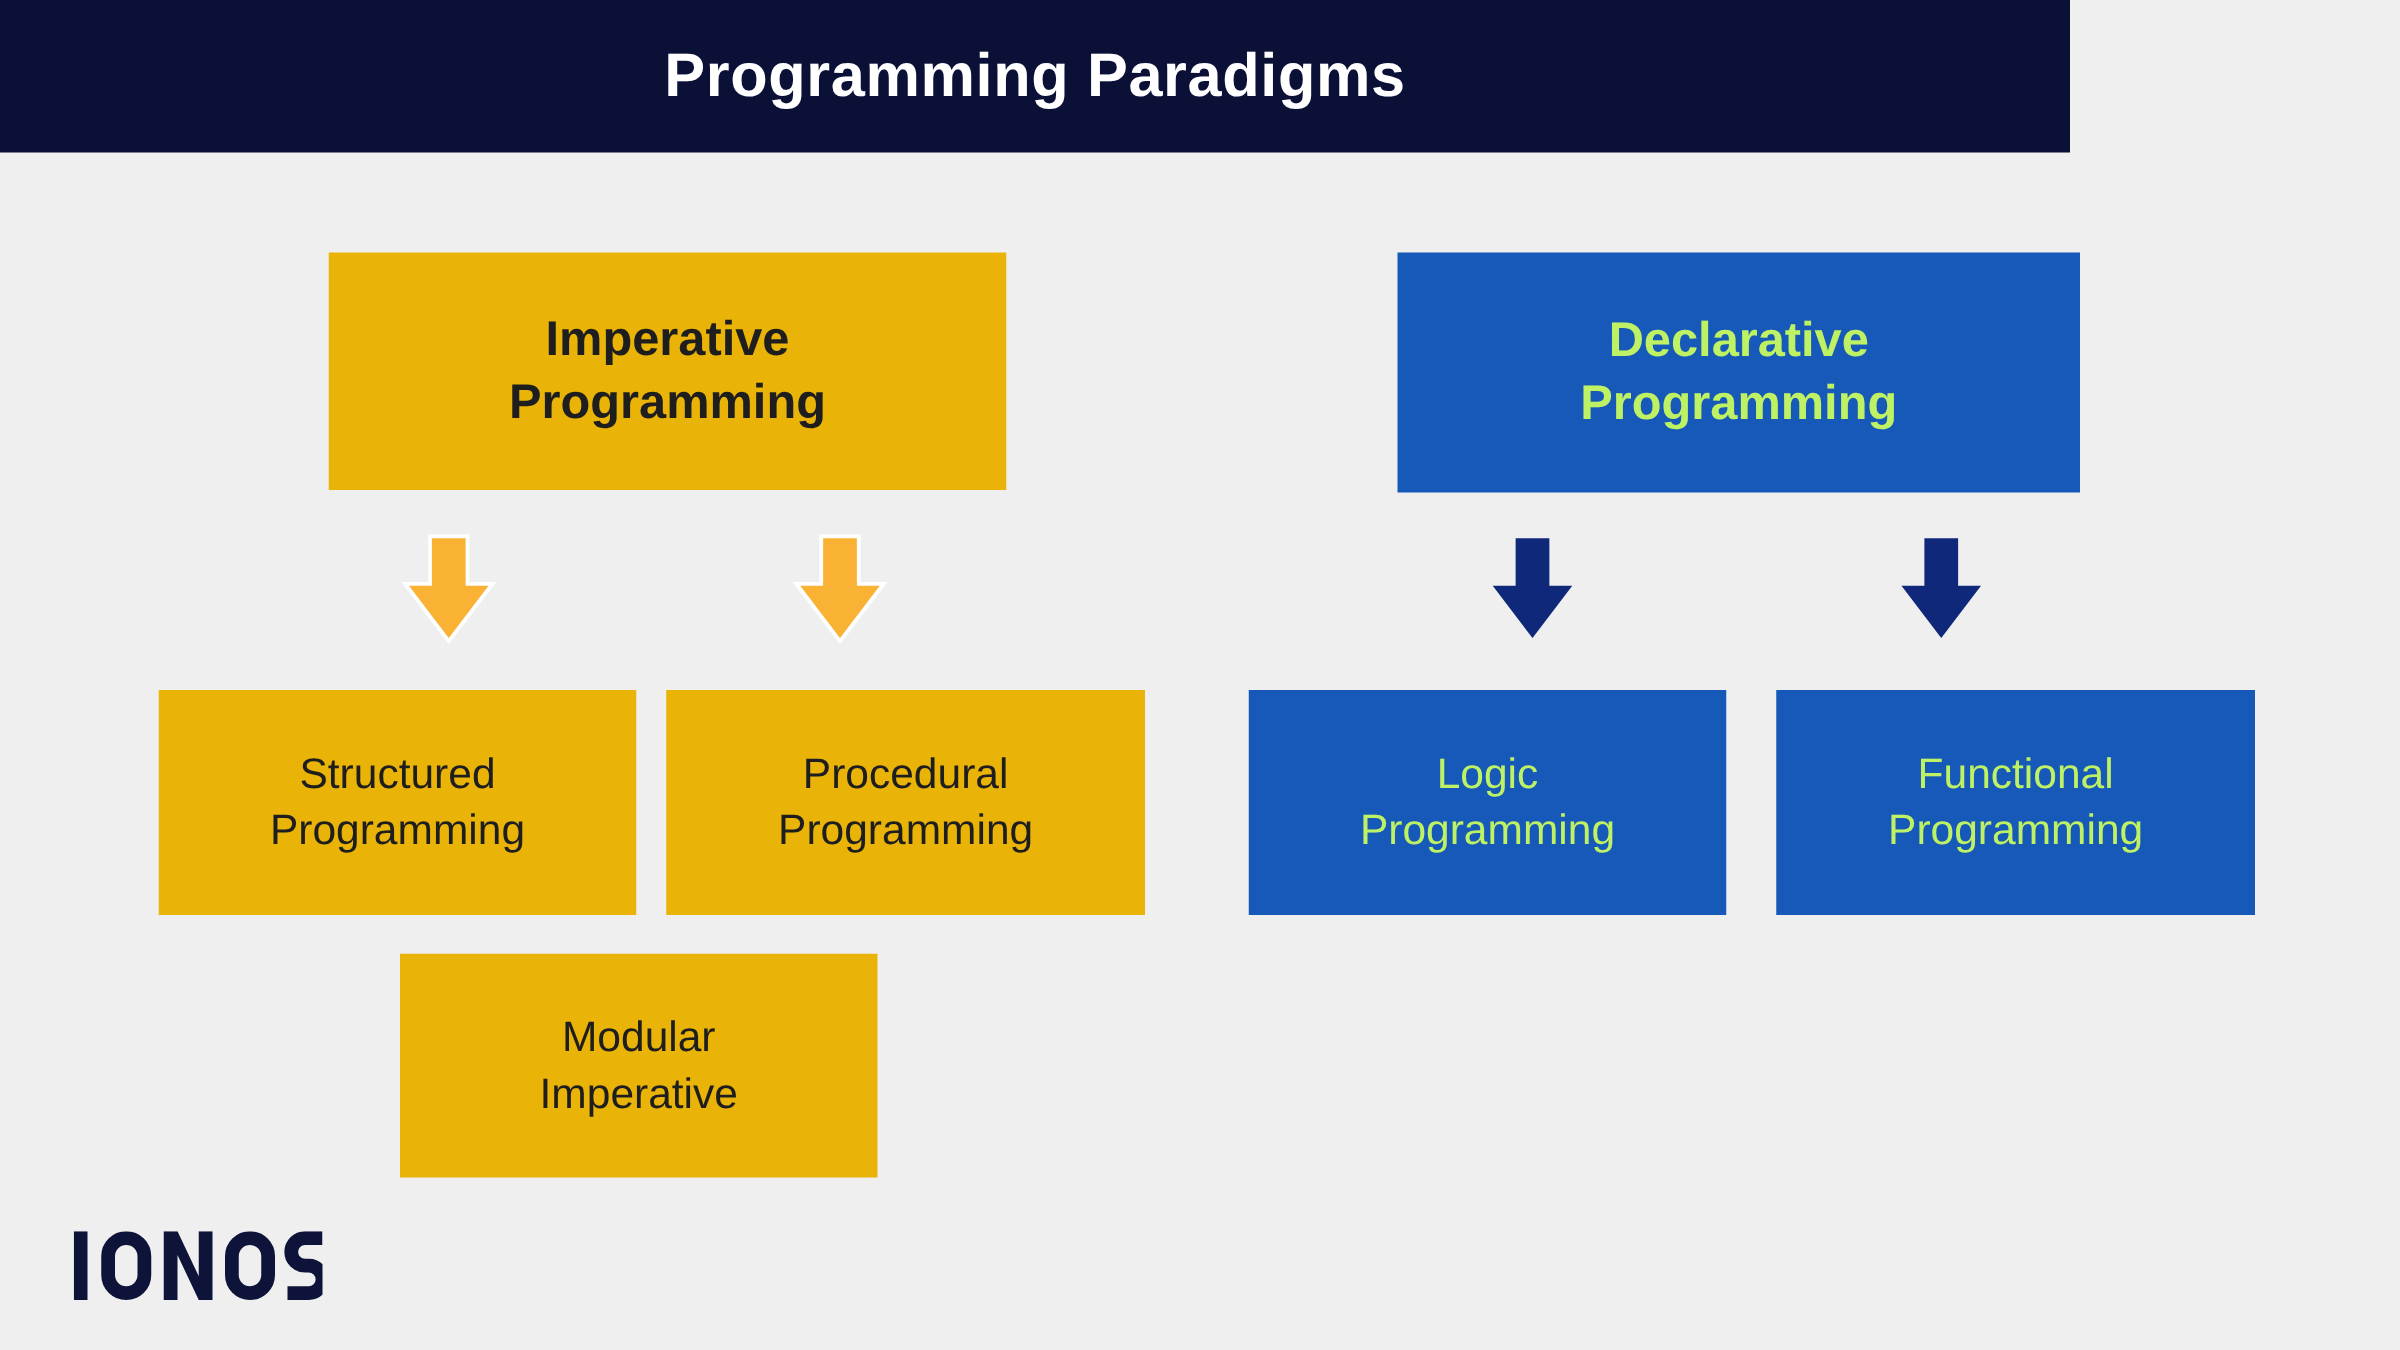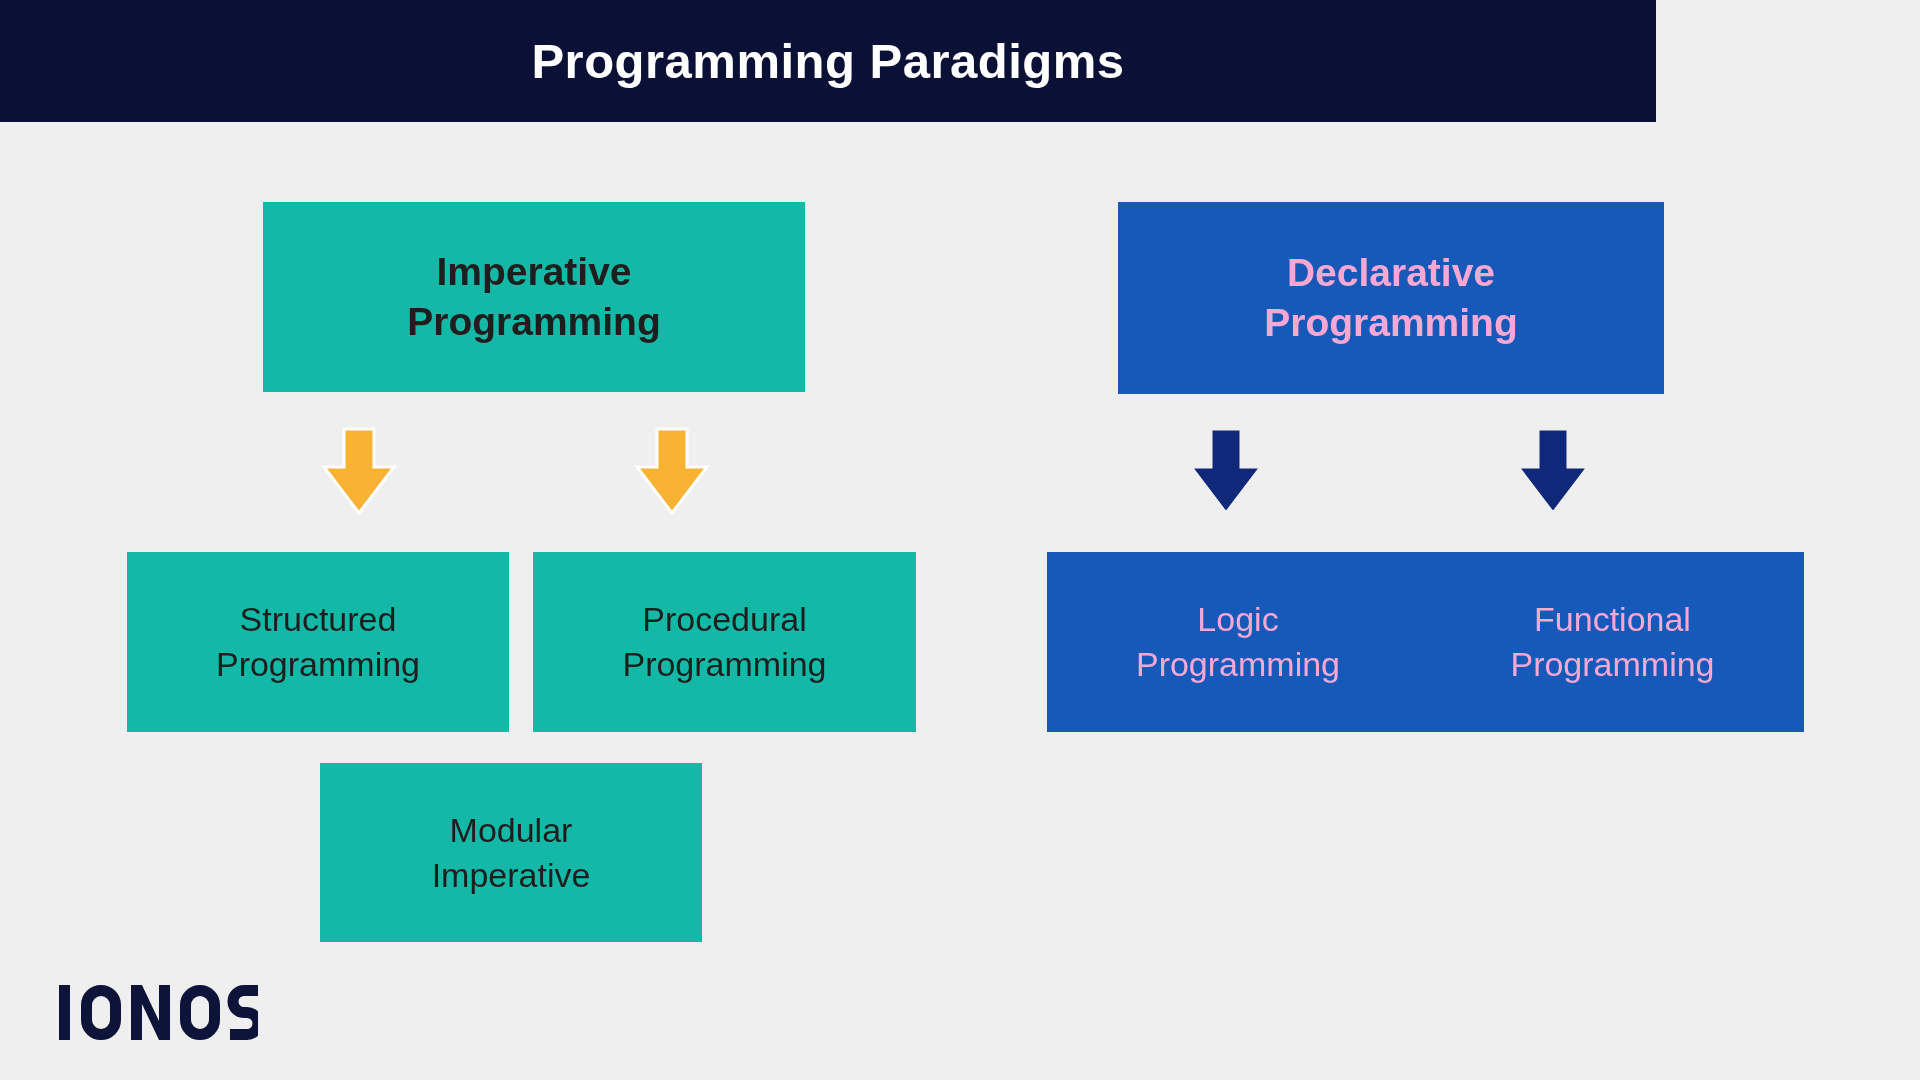--- a/index.html
+++ b/index.html
@@ -22,31 +22,31 @@
     font-size: 49px;
     font-weight: 700;
     letter-spacing: 0.5px;
   }
   .box {
     position: absolute;
     display: flex; align-items: center; justify-content: center;
     text-align: center;
     white-space: pre-line;
   }
-  .orange { background: #14b8a6; color: #1e1e1e; }
-  .blue   { background: #1659B8; color: #f9a8d4; }
+  .orange { background: #eab308; color: #1e1e1e; }
+  .blue   { background: #1659B8; color: #bef264; }
   .title-box { font-size: 39px; font-weight: 700; line-height: 1.28; }
   .child-box { font-size: 34px; font-weight: 400; line-height: 1.32; }
 
   .box-imperative  { left: 263px;  top: 202px; width: 542px; height: 190px; }
   .box-declarative { left: 1118px; top: 202px; width: 546px; height: 192px; }
 
   .box-structured  { left: 116px;  top: 552px; width: 382px; height: 180px; margin-left: 11px; }
   .box-procedural  { left: 533px;  top: 552px; width: 383px; height: 180px; }
-  .box-logic       { left: 999px;  top: 552px; width: 382px; height: 180px; margin-left: 48px; }
+  .box-logic       { left: 999px;  top: 552px; width: 382px; height: 180px; }
   .box-functional  { left: 1421px; top: 552px; width: 383px; height: 180px; }
   .box-modular     { left: 320px;  top: 763px; width: 382px; height: 179px; }
 
   .arrow {
     position: absolute;
     width: 74px; height: 86px;
     top: 429px;
   }
   .arrow-1 { left: 322px; }
   .arrow-2 { left: 635px; }

